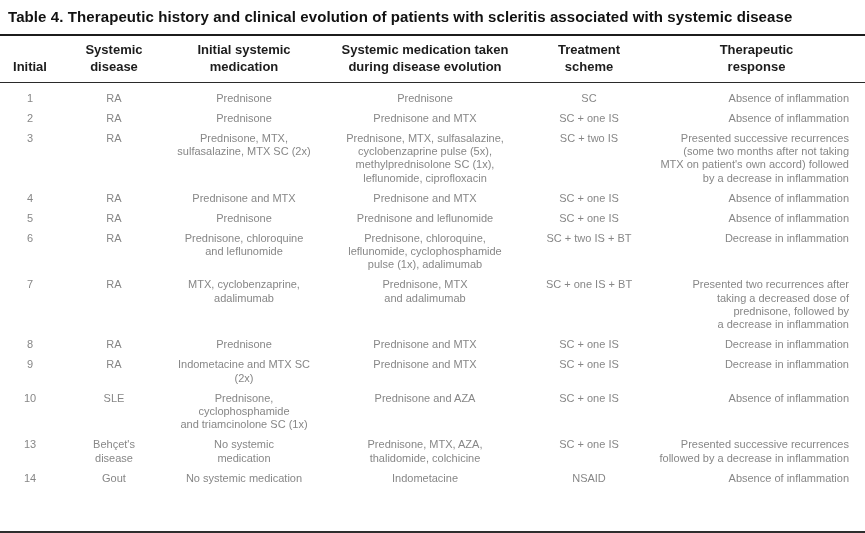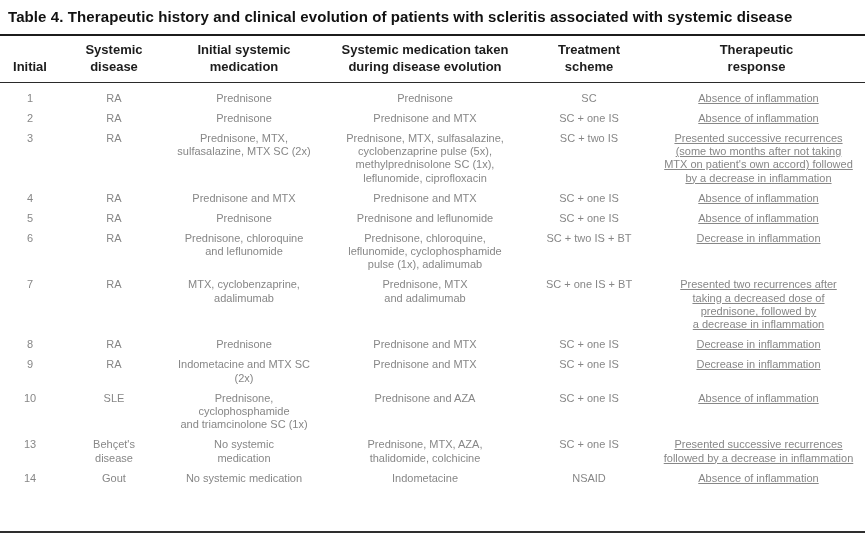--- a/index.html
+++ b/index.html
@@ -47,24 +47,23 @@
     text-align: center;
     vertical-align: top;
     white-space: pre-line;
     line-height: 1.22;
     padding: 3px 2px 3.5px 2px;
   }
   table.data-table tbody tr:first-child td {
     padding-top: 9px;
   }
   table.data-table td.cell-response {
-    text-align: center;
+    text-align: right;
     padding-left: 8px;
-    padding-right: 4px;
-    text-decoration: underline;
+    padding-right: 16px;
   }
 </style>
 </head>
 <body>
 
 <div class="page">
 
   <div class="title">Table 4. Therapeutic history and clinical evolution of patients with scleritis associated with systemic disease</div>
 
   <table class="data-table">

